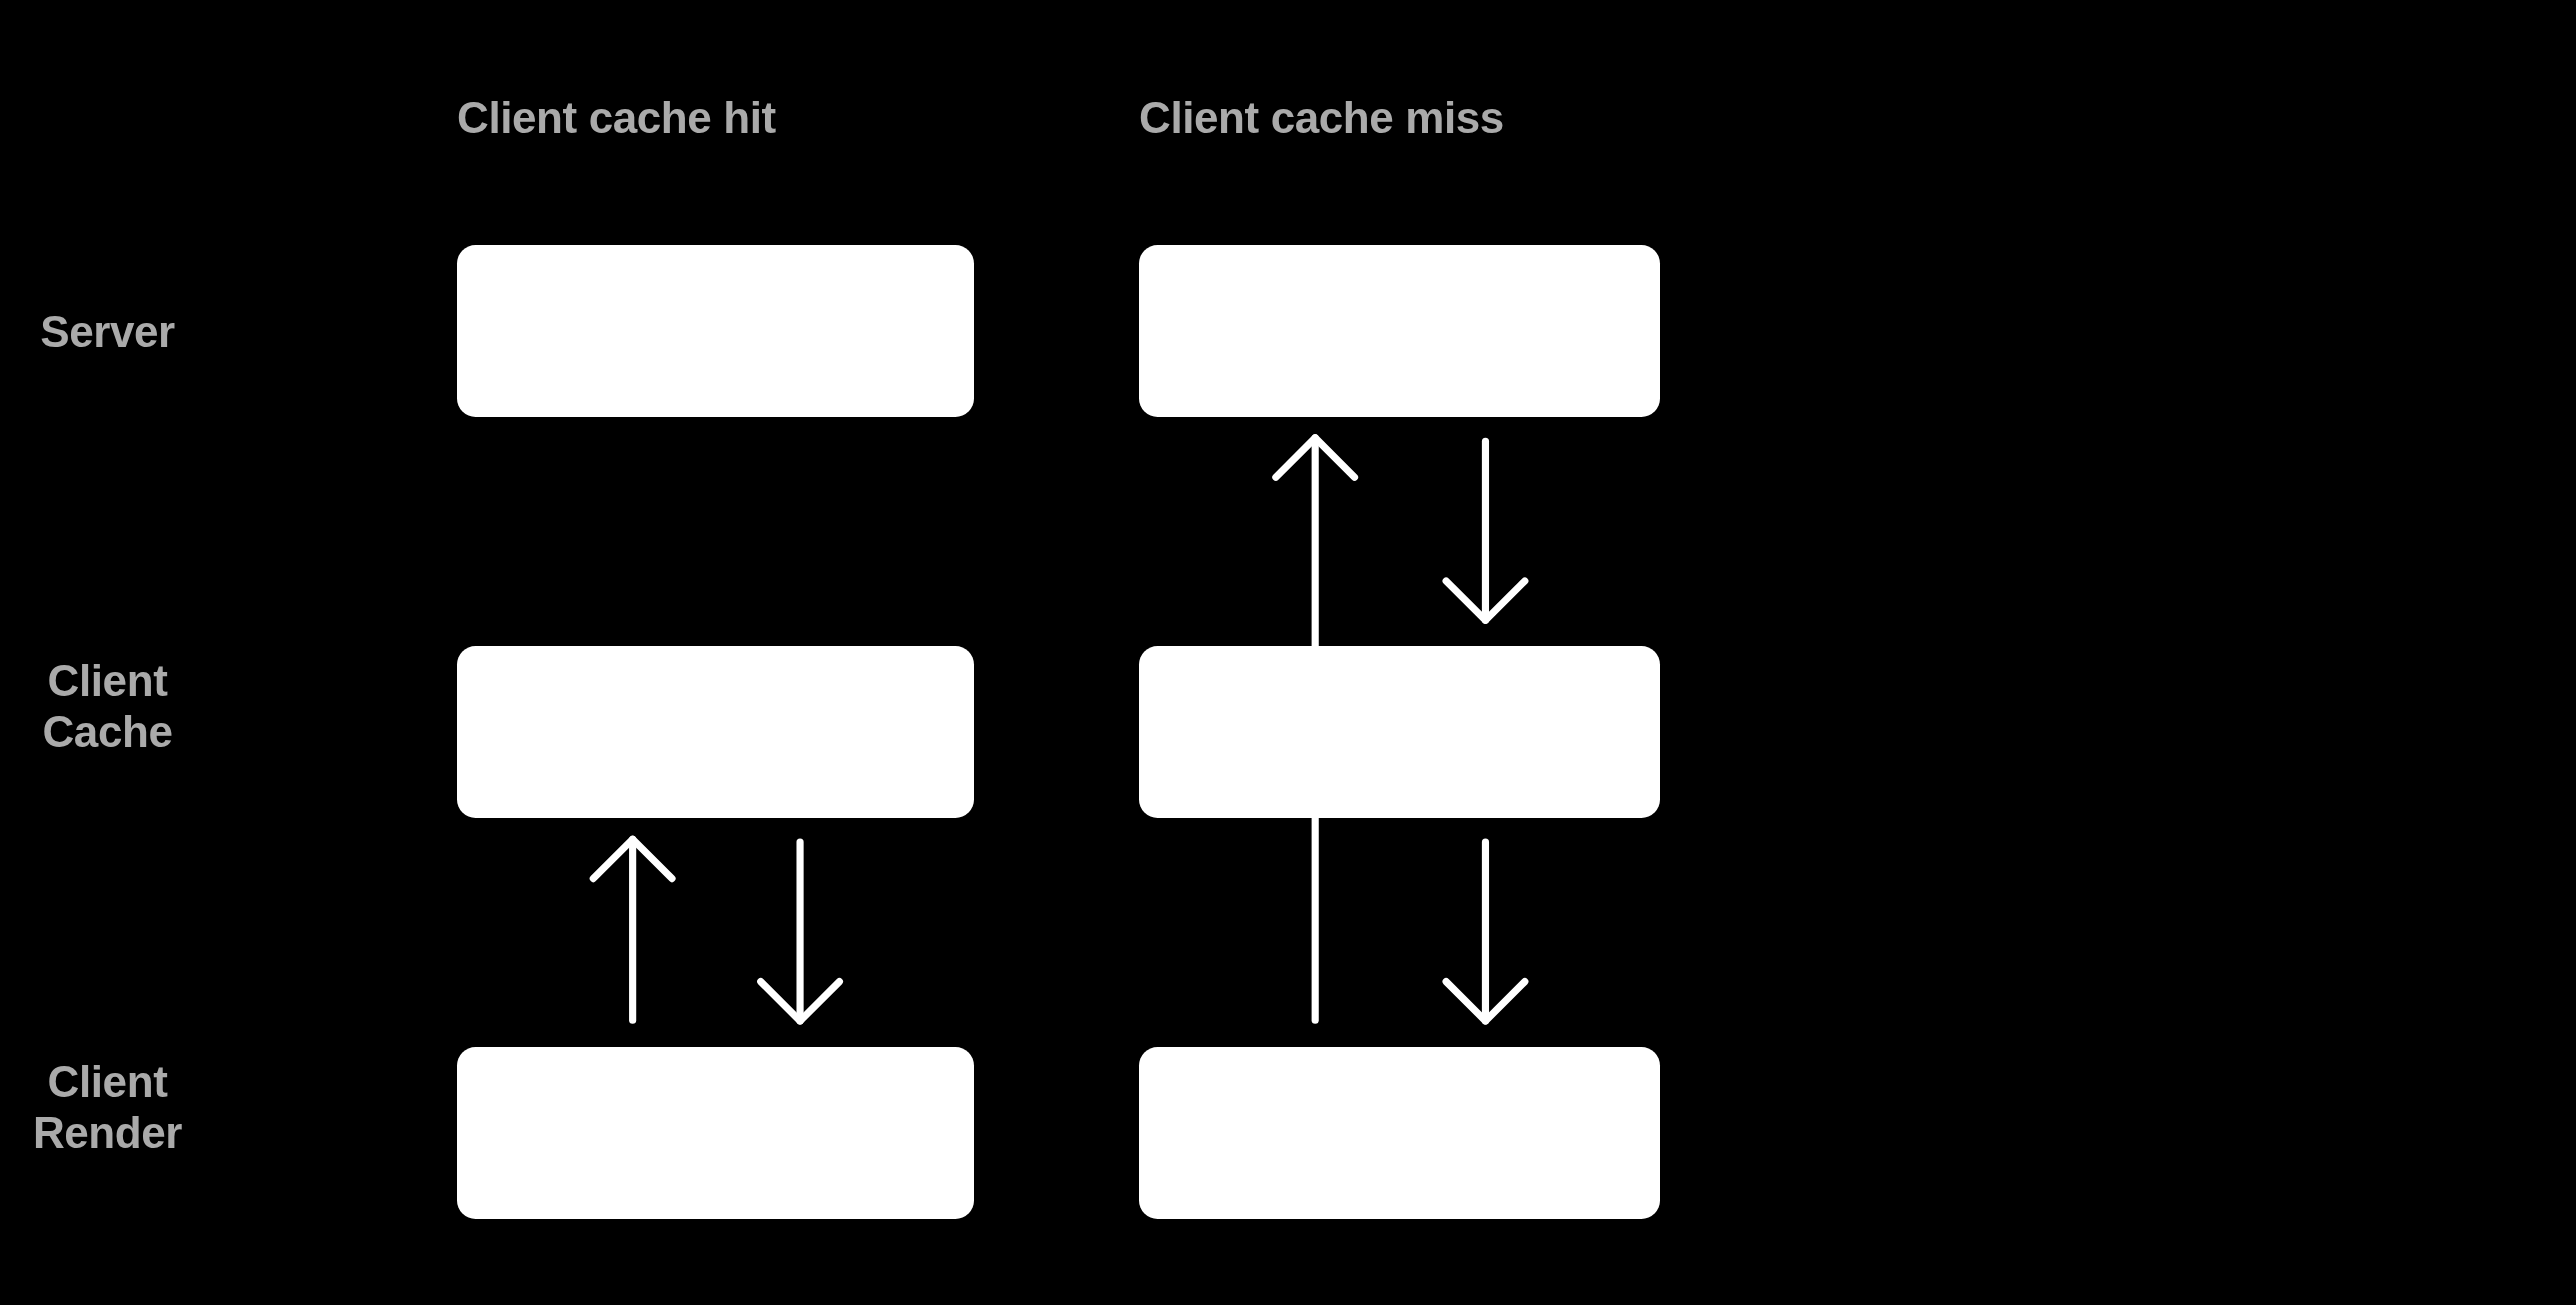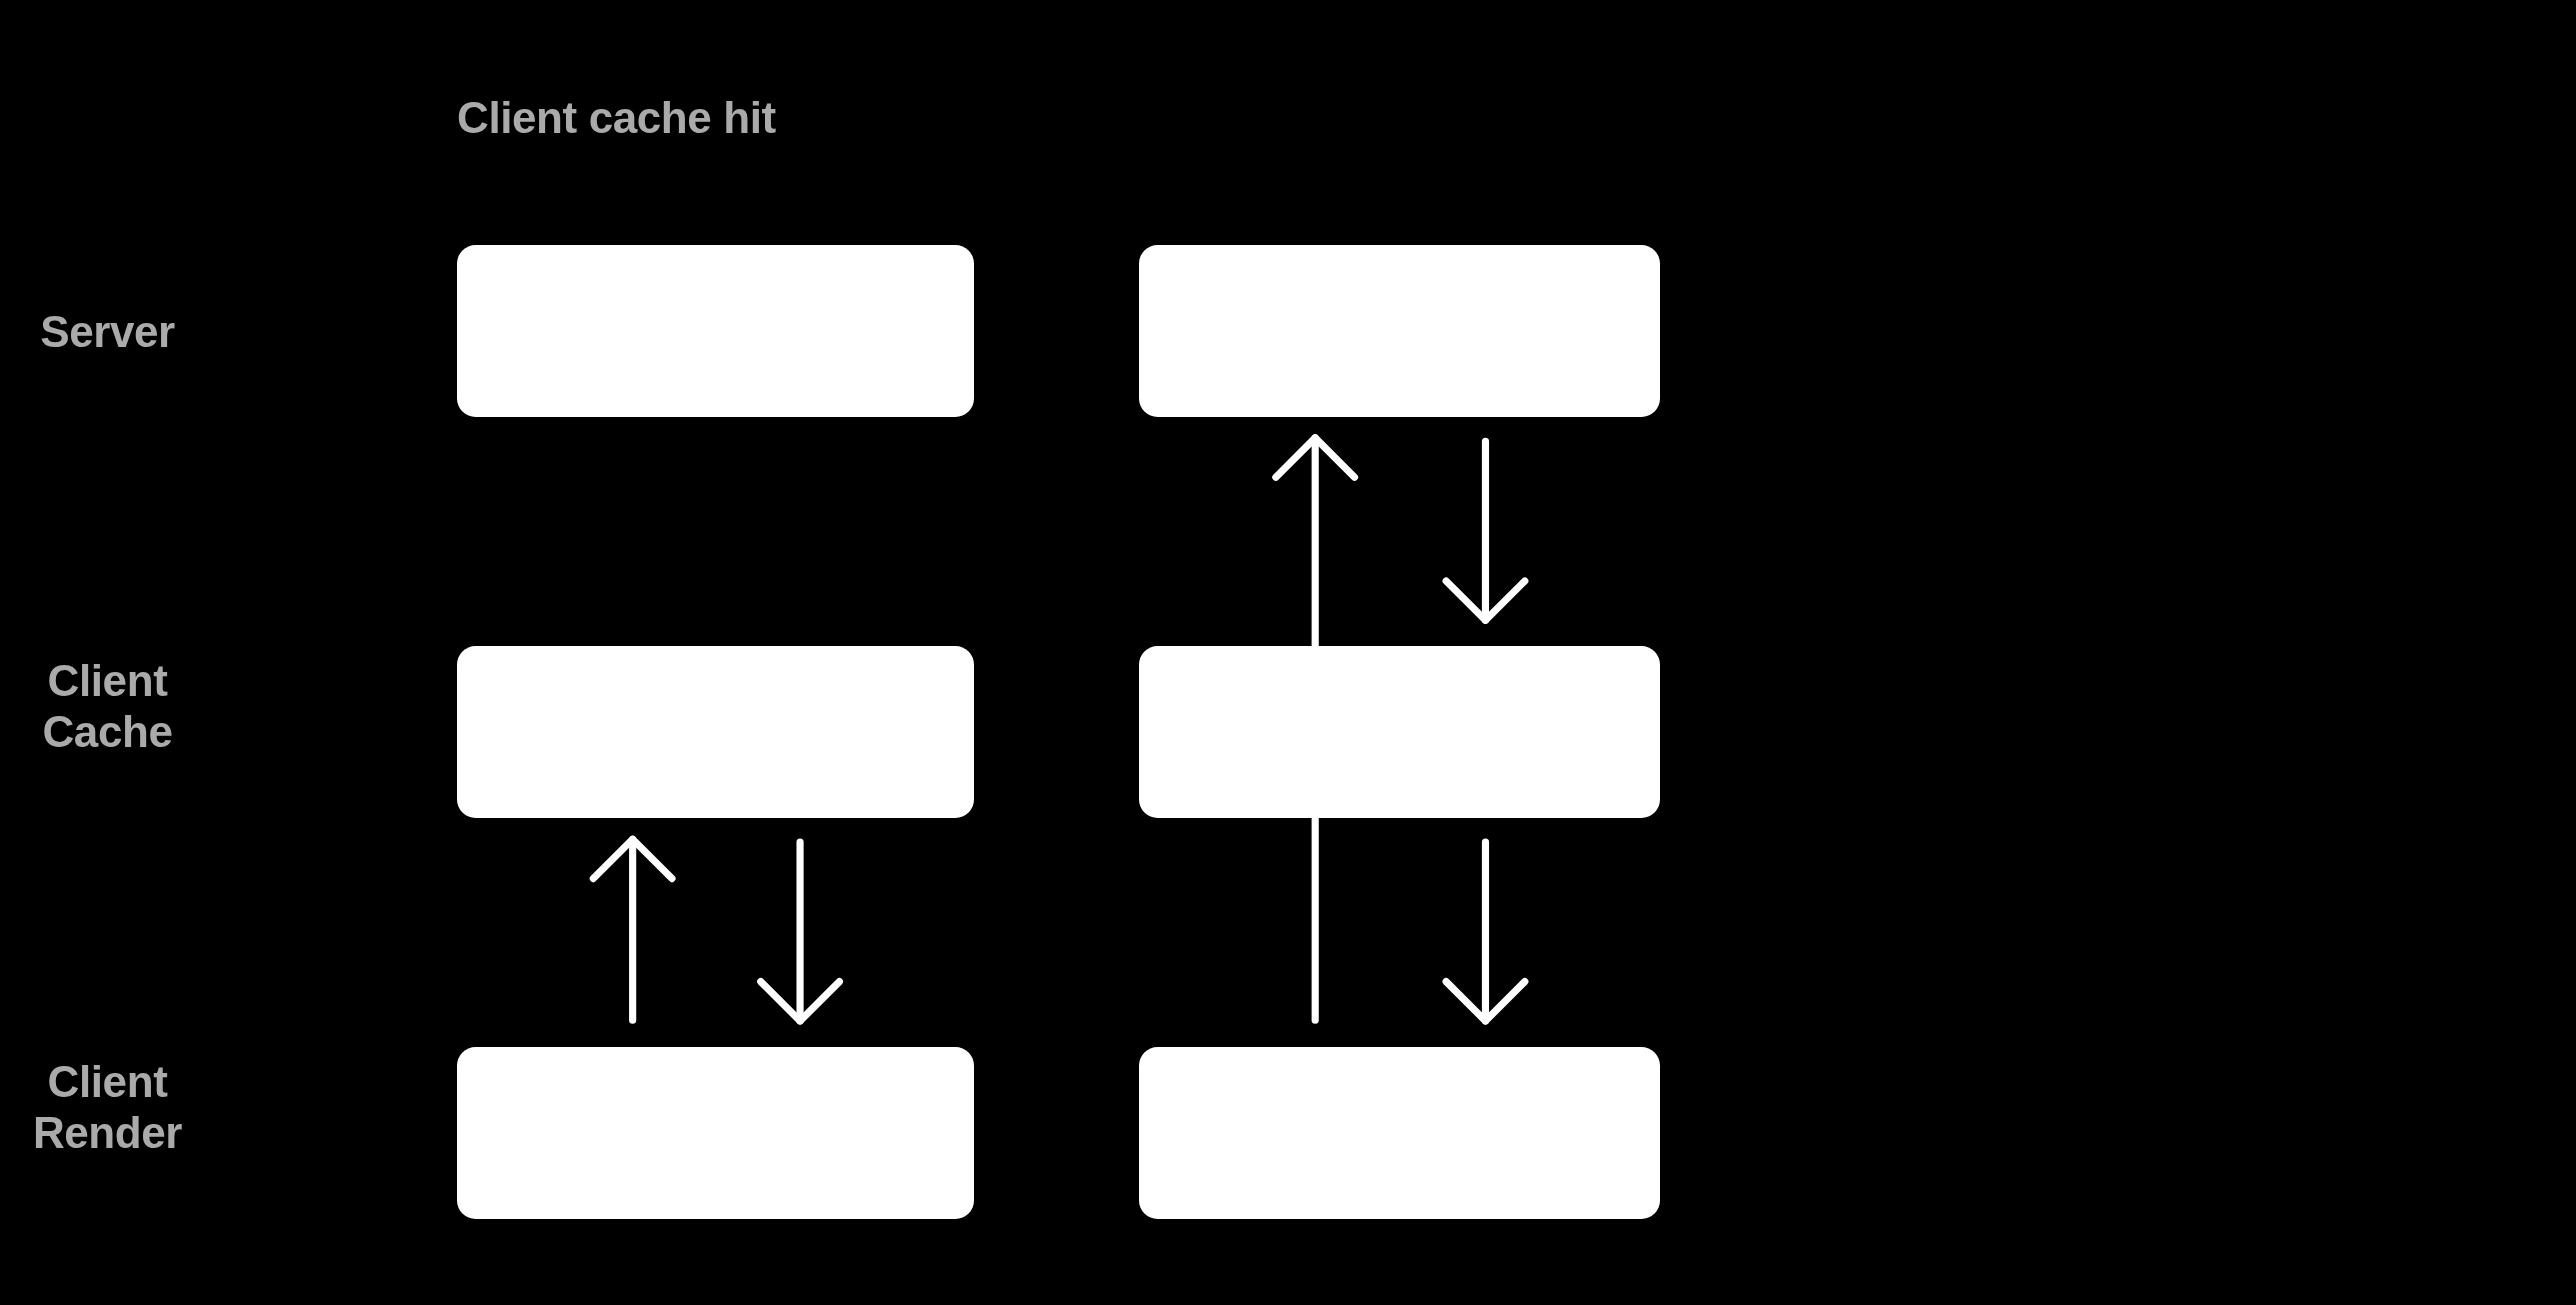--- a/index.html
+++ b/index.html
@@ -93,20 +93,21 @@
   <svg id="arrow-layer" viewBox="0 0 3600 1824" width="2576" height="1305" aria-hidden="true">
 
     <g>
       <path class="arrow-stroke" d="M 1838 1426 L 1838 612"></path>
       <path class="arrow-stroke" d="M 1783 667 L 1838 612 L 1893 667"></path>
     </g>
   </svg>
 
   <div class="col-header" id="header-hit">Client cache hit</div>
 
+  <div class="col-header" id="header-miss">Client cache miss</div>
 
   <div class="row-label" id="label-server">Server</div>
 
   <div class="row-label" id="label-cache">Client
 Cache</div>
 
   <div class="row-label" id="label-render">Client
 Render</div>
 
   <div class="node-box col-a row-server"></div>

